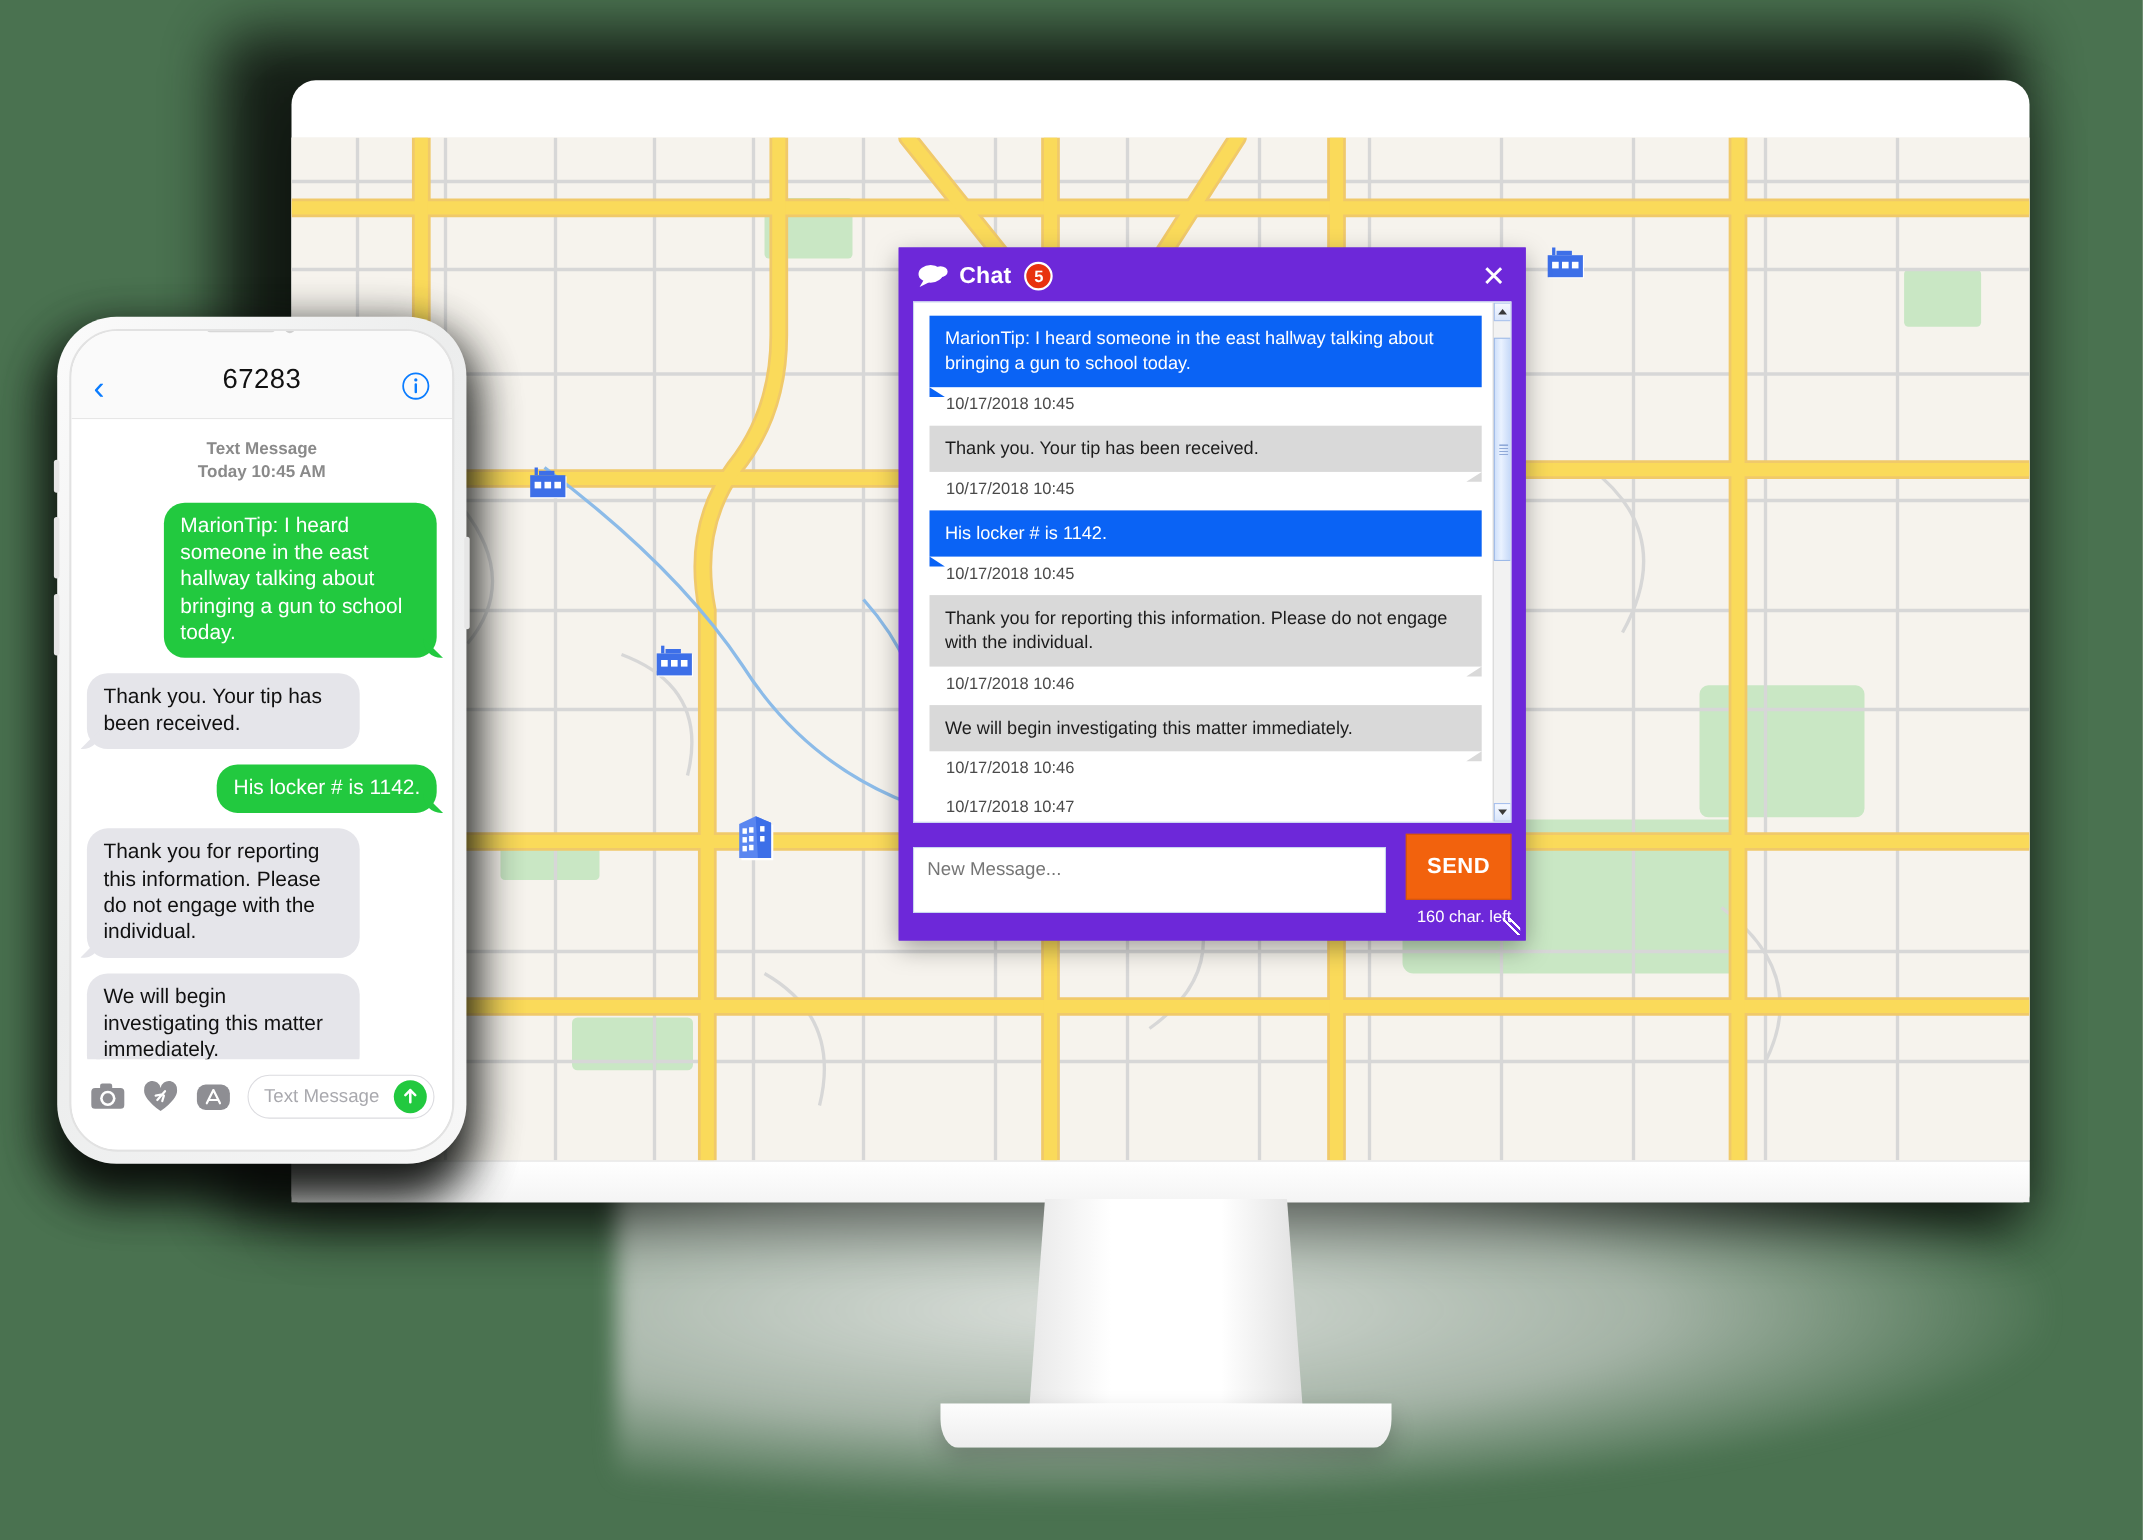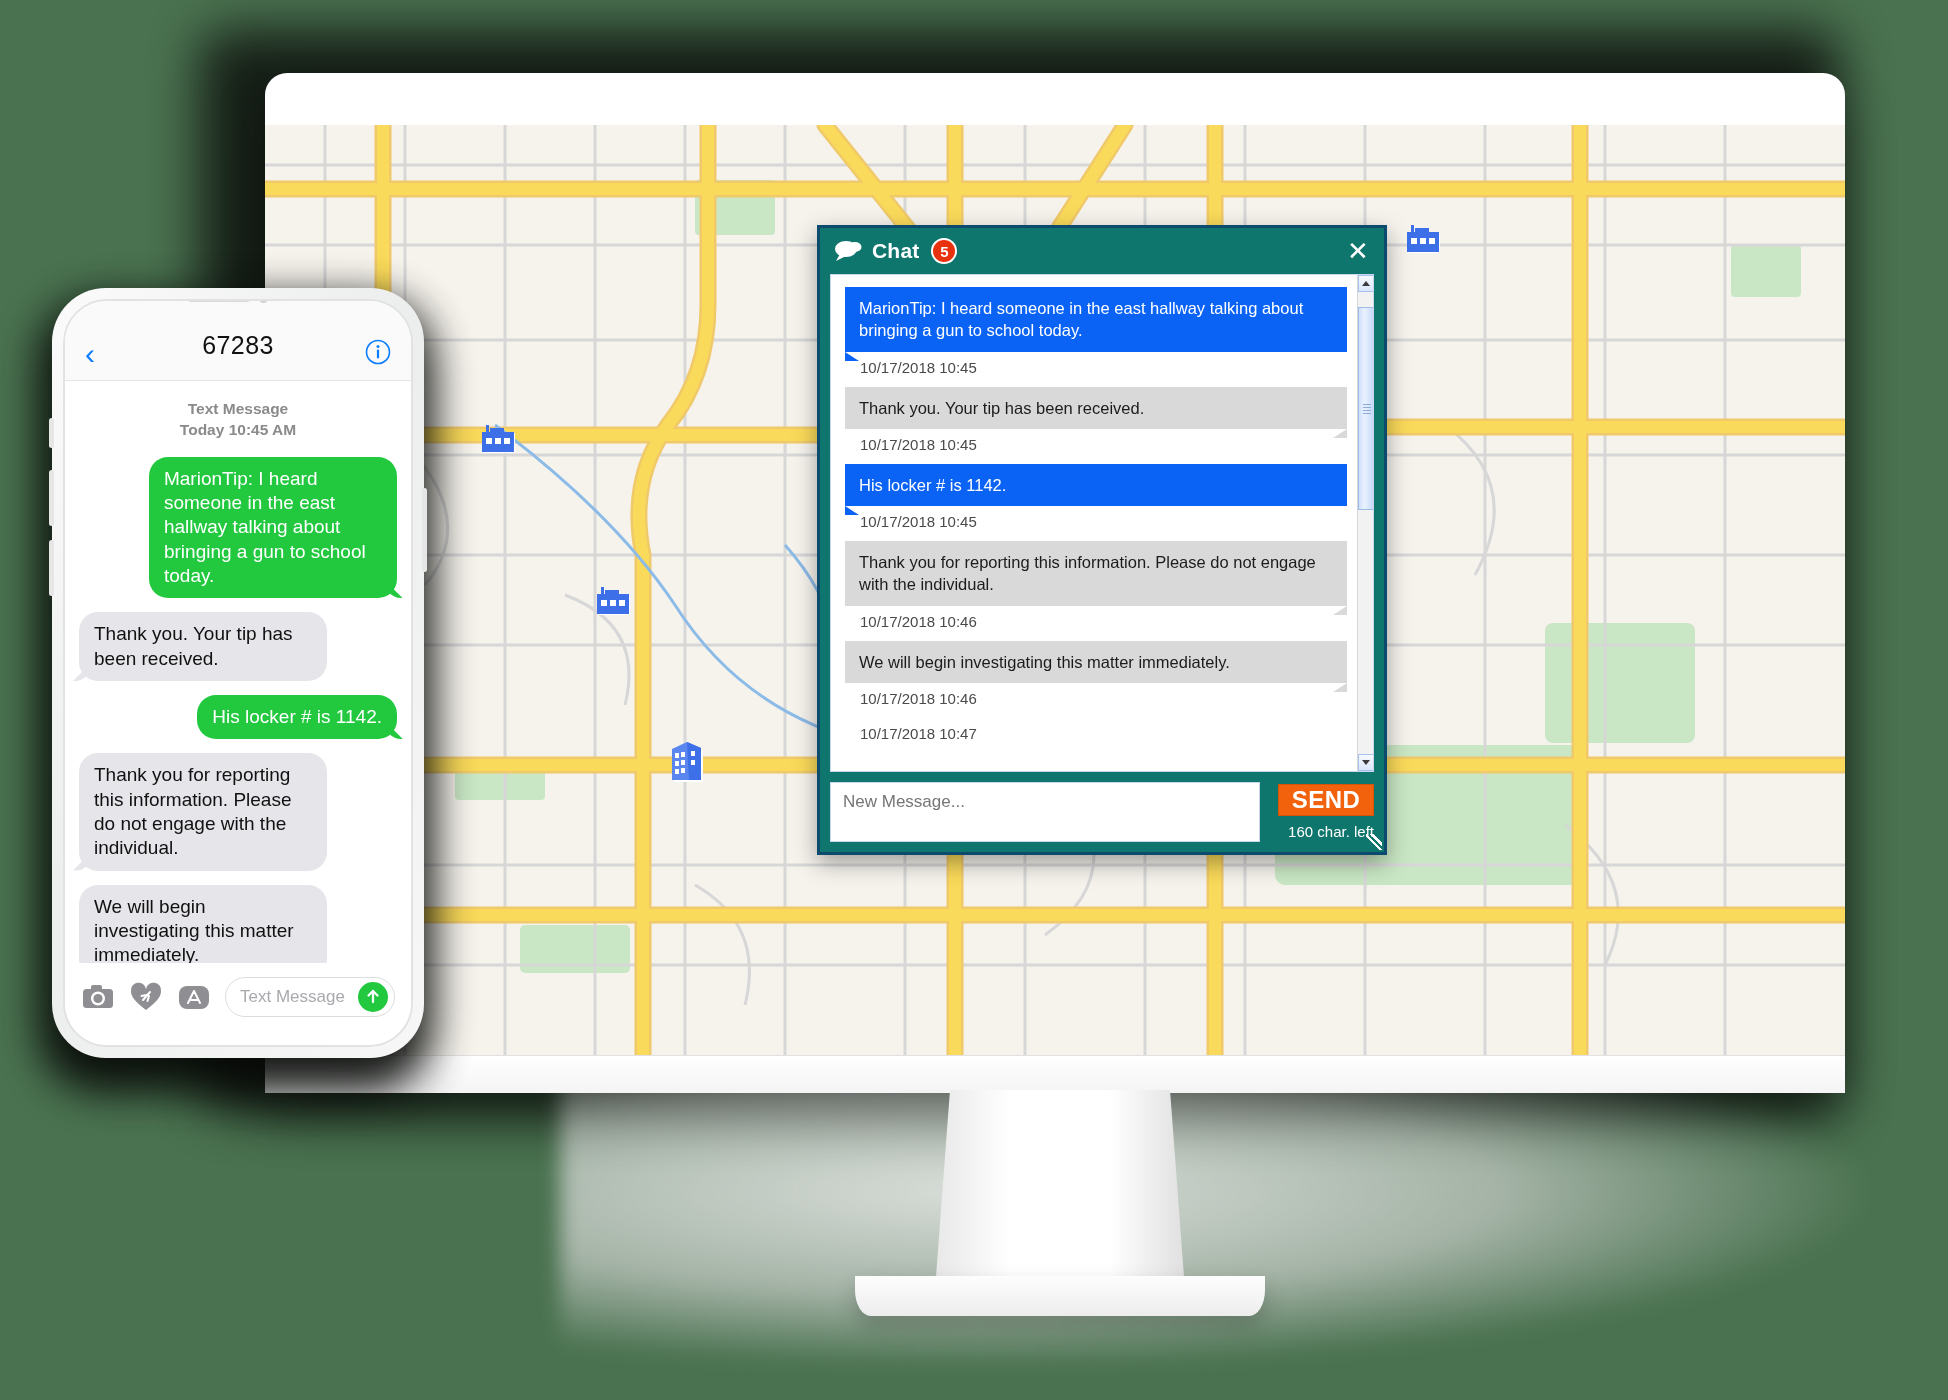--- a/index.html
+++ b/index.html
@@ -56,21 +56,21 @@
   
   #map{ position:absolute; inset:0; background:#f6f3ed; }
   .map-svg{ position:absolute; left:0; top:0; }
 
   
   #map-pin{ position:absolute; left:690px; top:278px; width:76px; height:110px; }
 
   
   #chat-window{
     position:absolute; left:552px; top:100px; width:570px; height:630px;
-    background:#0f766e; border:3px solid #0c4a6e;
+    background:#6d28d9; border:3px solid #6d28d9;
     box-shadow:0 8px 22px rgba(0,0,0,.35);
     display:flex; flex-direction:column;
   }
   #chat-titlebar{
     height:46px; flex:0 0 46px; display:flex; align-items:center;
     padding:0 12px 0 14px; color:#fff;
   }
   #chat-bubble-icon{ width:28px; height:22px; margin-right:10px; }
   #chat-title{ font-size:21px; font-weight:bold; letter-spacing:.2px; }
   #chat-badge{
@@ -137,22 +137,22 @@
   #chat-footer{
     flex:0 0 80px; display:flex; padding:10px; gap:8px; align-items:center;
   }
   #new-message-input{
     flex:1 1 auto; height:60px; background:#fff; border:1px solid #c9d6ef;
     font-size:17px; color:#8b8b8b; padding:9px 12px;
     font-family:"Liberation Sans", sans-serif; resize:none; outline:none;
   }
   #send-col{ width:106px; display:flex; flex-direction:column; align-items:flex-end; }
   #send-button{
-    width:96px; height:32px; background:#f2620d; color:#fff;
-    font-size:24px; font-weight:bold; border:1px solid #d4540a; cursor:pointer;
+    width:96px; height:60px; background:#f2620d; color:#fff;
+    font-size:20px; font-weight:bold; border:1px solid #d4540a; cursor:pointer;
     font-family:"Liberation Sans", sans-serif; letter-spacing:.5px;
   }
   #char-left{ color:#ffffff; font-size:15px; margin-top:7px; }
   #resize-grip{
     position:absolute; right:2px; bottom:2px; width:16px; height:16px;
     background:
       linear-gradient(45deg, transparent 0 42%, #ffffff 42% 52%, transparent 52% 100%),
       linear-gradient(45deg, transparent 0 62%, #ffffff 62% 72%, transparent 72% 100%);
     cursor:nwse-resize;
   }

